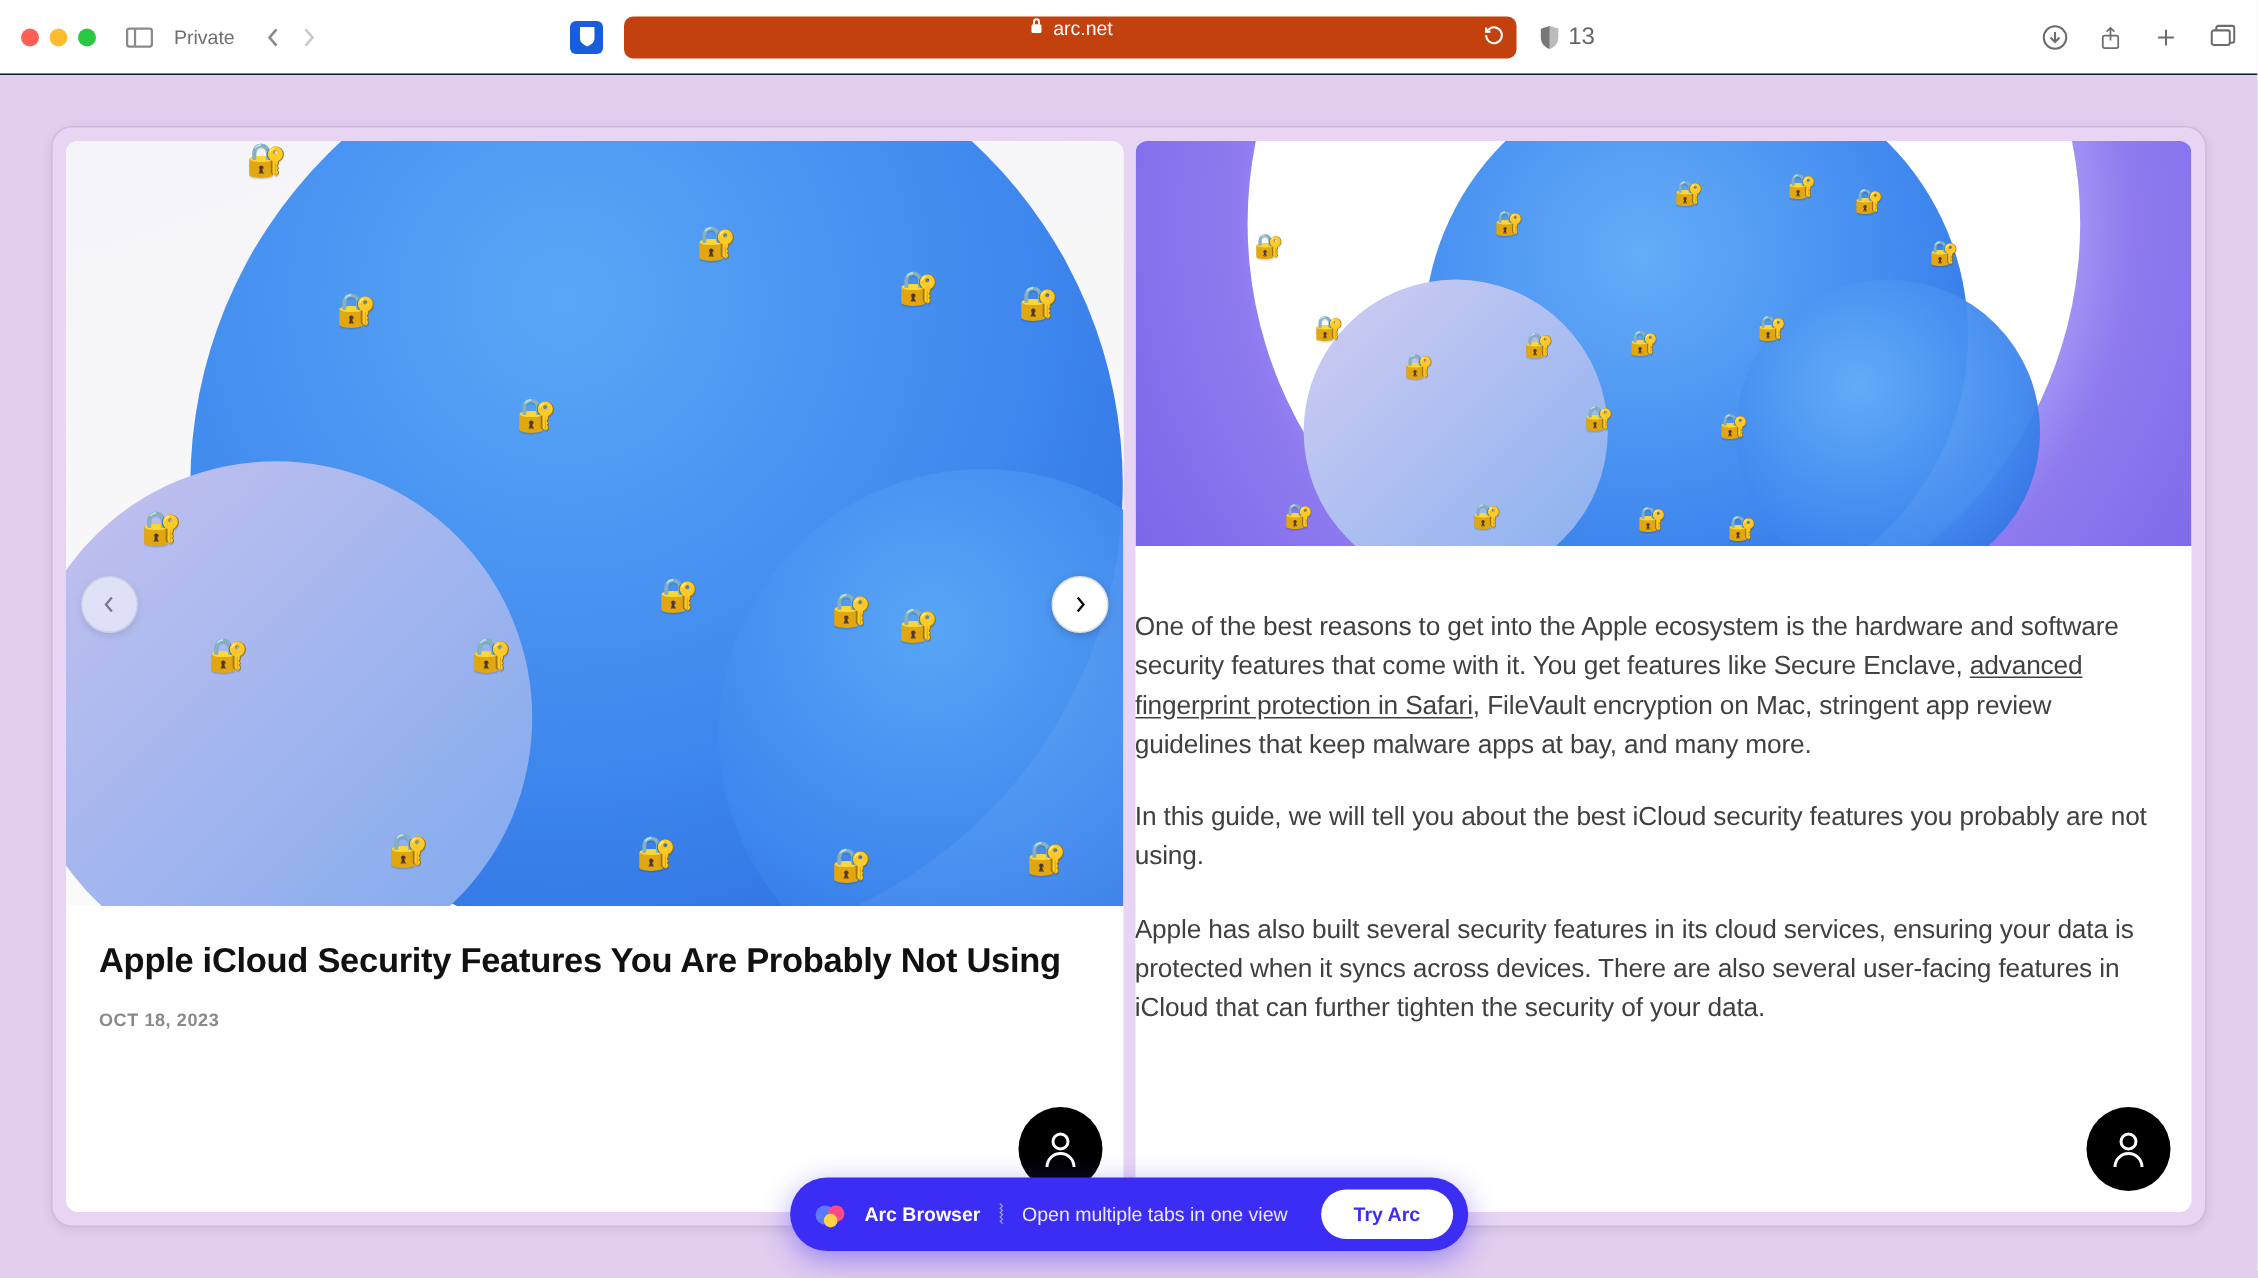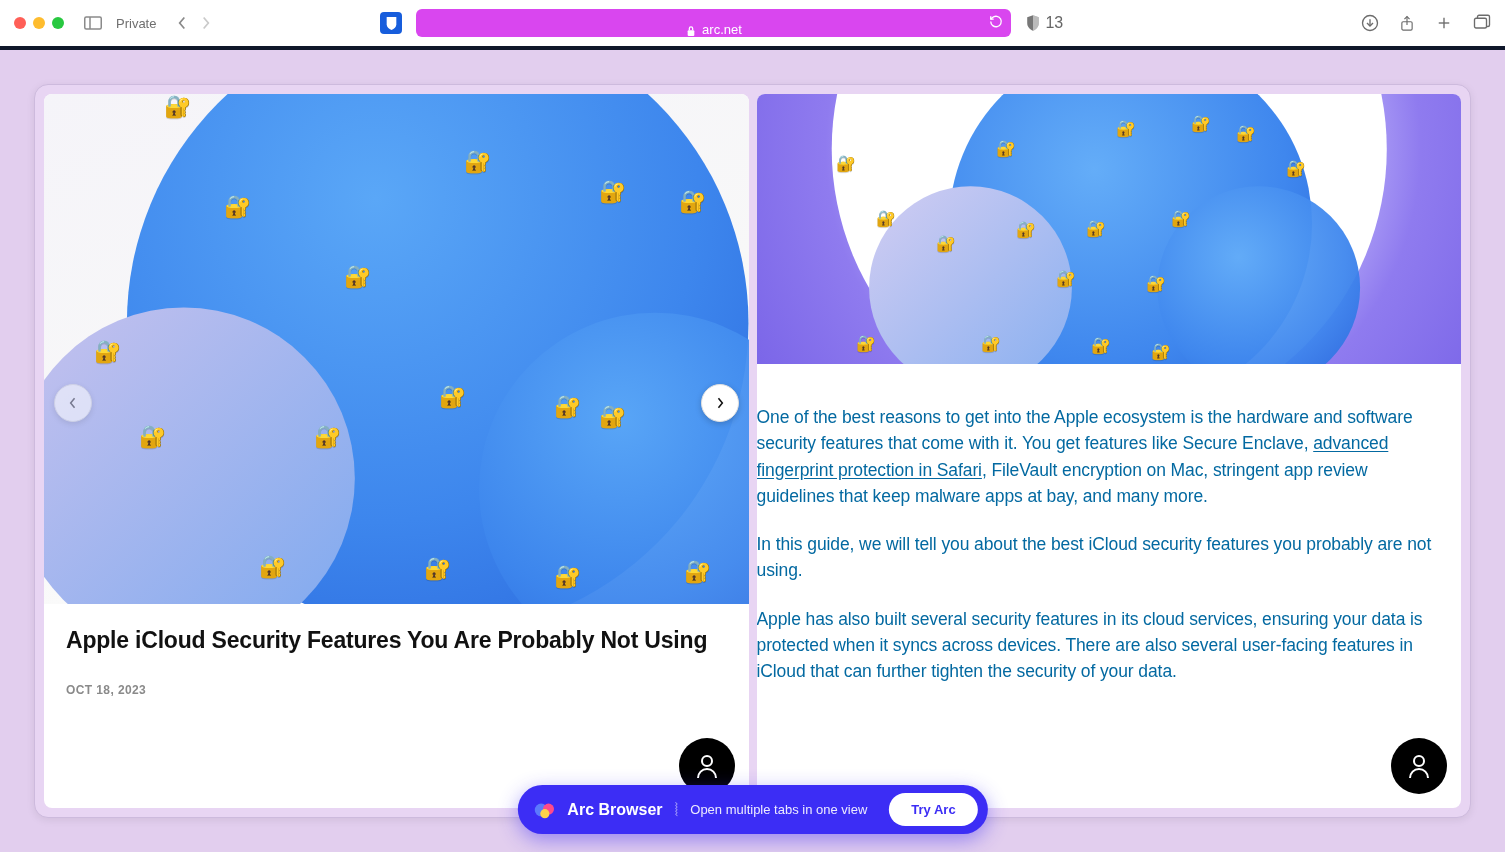--- a/index.html
+++ b/index.html
@@ -11,44 +11,44 @@
   overflow: hidden;
 }
 
 
 .toolbar {
   height: 50px;
   display: flex;
   align-items: center;
   padding: 0 14px;
   gap: 14px;
-  border-bottom: 4px solid #0f172a;
+  border-bottom: 1px solid #0f172a;
   background: #fff;
 }
 .traffic-lights { display: flex; gap: 7px; margin-right: 6px; }
 .tl { width: 12px; height: 12px; border-radius: 50%; }
 .tl.red { background: #ff5f57; }
 .tl.yellow { background: #febc2e; }
 .tl.green { background: #28c840; }
 .sidebar-btn svg { display: block; }
 .priv-label { font-size: 13px; color: #6f6f6f; font-weight: 500; }
 .nav-arrows { display: flex; gap: 12px; margin-left: 6px; }
 .nav-arrows svg { display: block; }
 .extension-icon {
   width: 22px; height: 22px; border-radius: 4px; background: #175DDC;
   display: flex; align-items: center; justify-content: center;
   color: #fff; font-weight: 800; font-size: 12px;
 }
 .addr {
   flex: 0 0 595px;
   height: 28px;
-  background: #d946ef;
+  background: #c2410c;
   border-radius: 6px;
   display: flex;
-  align-items: flex-end;
+  align-items: flex-start;
   justify-content: center;
   gap: 6px;
   color: #fff;
   font-size: 13px;
   position: relative;
 }
 .addr .reload { position: absolute; right: 8px; top: 50%; transform: translateY(-50%); }
 .shield-group { display: flex; align-items: center; gap: 4px; font-size: 16px; color:#666; }
 .right-icons { margin-left: auto; display: flex; gap: 20px; color:#6c6c6c; }
 .right-icons svg { display: block; }
@@ -102,42 +102,42 @@
   border-radius: 50%;
   background: #fff;
   border: 1px solid #e0e0e0;
   display: flex; align-items: center; justify-content: center;
   box-shadow: 0 2px 6px rgba(0,0,0,0.18);
 }
 .carousel-btn.prev { left: 10px; opacity: 0.55; }
 .carousel-btn.next { right: 10px; }
 .left-meta { padding: 22px 22px 0 22px; }
 .headline { font-size: 23px; font-weight: 800; line-height: 1.25; letter-spacing: -0.2px; }
-.date { margin-top: 28px; font-size: 12px; font-weight: 700; letter-spacing: 0.4px; color: #8a8a8a; }
+.date { margin-top: 18px; font-size: 12px; font-weight: 700; letter-spacing: 0.4px; color: #8a8a8a; }
 .avatar-btn {
   position: absolute;
   right: 14px; bottom: 14px;
   width: 56px; height: 56px; border-radius: 50%;
   background: #000; display: flex; align-items: center; justify-content: center;
 }
 .avatar-btn svg { stroke: #fff; }
 
 
 .right-hero {
   height: 270px;
   position: relative;
   background: radial-gradient(circle at 52% 20%, #ffffff 0%, #ffffff 42%, #c1b7fb 48%, #8f7bef 70%, #7b66e8 100%);
   overflow: hidden;
 }
 .right-hero svg.cloud { position: absolute; inset:0; width:100%; height:100%; }
 .article-body {
   padding: 40px 20px 0 0;
   font-size: 17.5px;
   line-height: 1.5;
-  color: #0369a1;
+  color: #404040;
   letter-spacing: -0.1px;
 }
 .article-body p { margin-bottom: 22px; }
 .article-body .link { text-decoration: underline; text-underline-offset: 2px; }
 .h2cut { font-size: 27px; font-weight: 800; letter-spacing: -0.4px; line-height: 1.25; padding-top: 6px; }
 
 
 .pill {
   position: absolute;
   bottom: 18px;
@@ -150,21 +150,21 @@
   padding: 8px 10px 8px 16px;
   gap: 12px;
   color: #fff;
   box-shadow: 0 6px 20px rgba(60,45,245,0.45);
 }
 .pill .p-icon {
   width: 22px; height: 22px;
   display:flex; align-items:center; justify-content:center;
   font-size: 18px;
 }
-.pill .brand { font-weight: 700; font-size: 16px; }
+.pill .brand { font-weight: 700; font-size: 13px; }
 .pill .sep { color: rgba(255,255,255,0.55); font-size: 18px; line-height: 1; }
 .pill .tagline { font-size: 13px; color: rgba(255,255,255,0.9); }
 .pill .cta {
   background: #fff; color: #3c2df5;
   font-weight: 700; font-size: 13px;
   padding: 9px 22px; border-radius: 18px;
   margin-left: 10px;
 }
 </style>
 </head>

